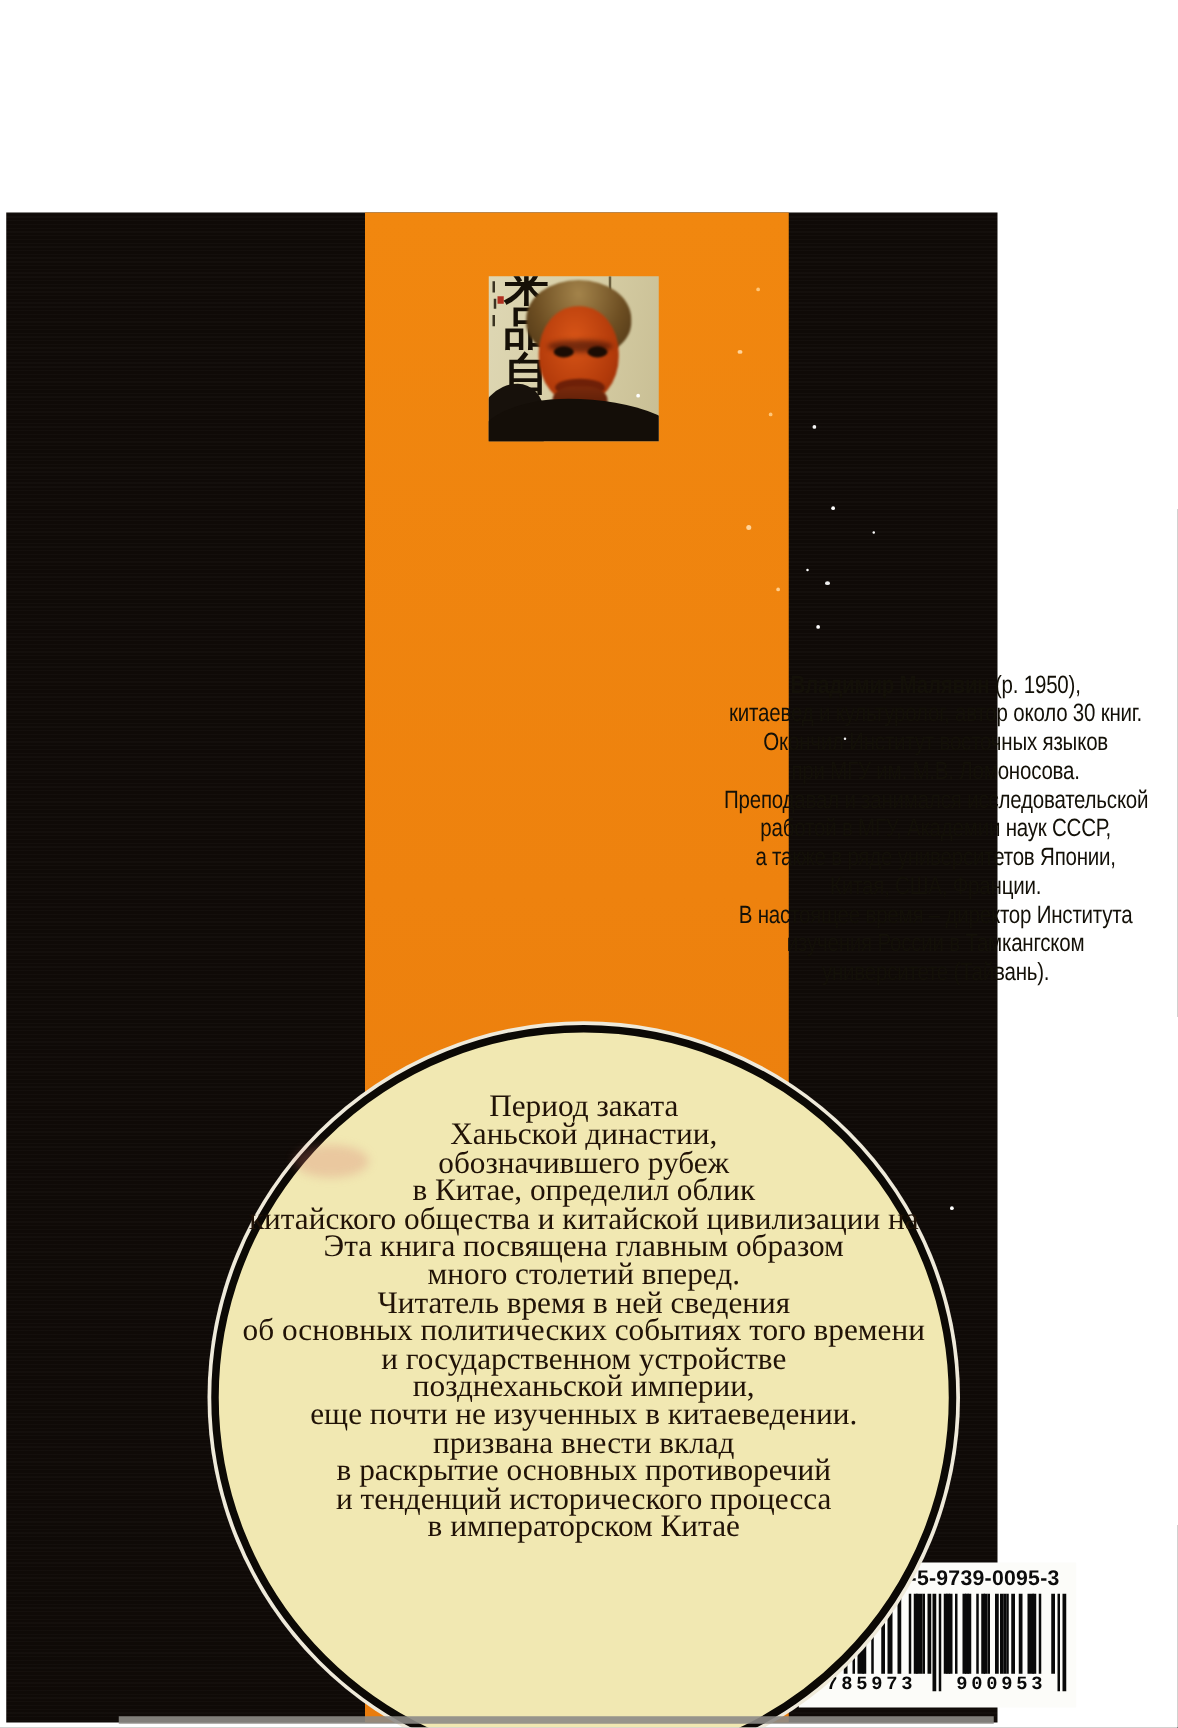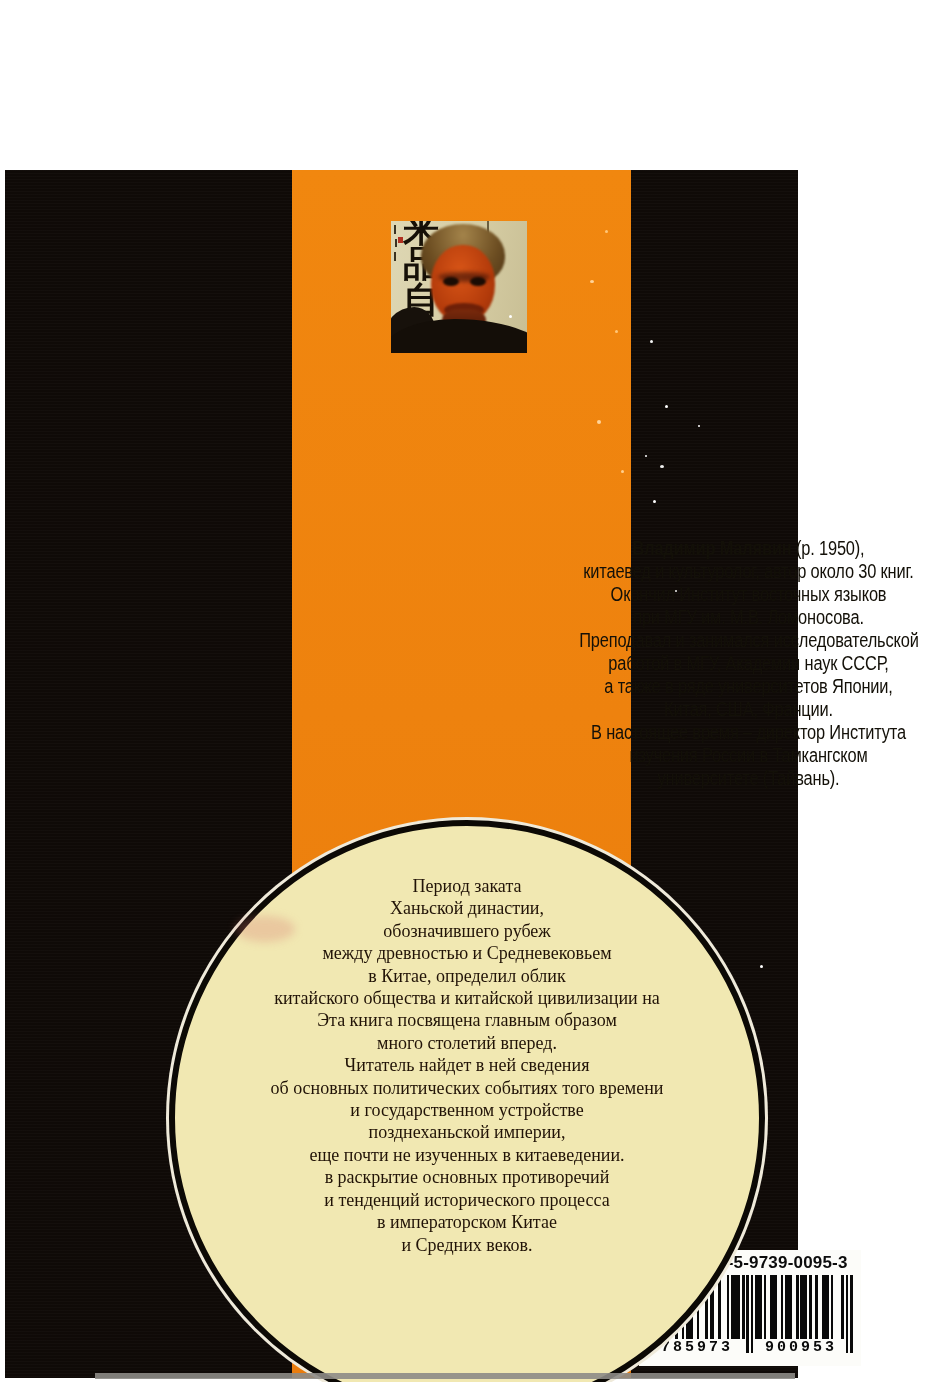--- a/index.html
+++ b/index.html
@@ -43,21 +43,21 @@
         text-align:center;font-size:20px;line-height:23px;letter-spacing:-.2px;}
   #bio .inner div{white-space:nowrap;}
   #bio b{font-weight:bold;}
   
   #blurb-circle{position:absolute;left:164px;top:650px;width:596px;height:596px;box-sizing:border-box;
         border:6px solid #0c0905;border-radius:50%;background:#f1e8b2;
         box-shadow:0 0 0 3px #efeada;}
   #blurb-circle .smudge{position:absolute;left:60px;top:90px;width:60px;height:26px;border-radius:50%;
         background:rgba(216,120,110,.28);filter:blur(4px);}
   #blurb-text{position:absolute;left:0;top:49px;width:100%;text-align:center;
-        font-family:"Liberation Serif",serif;font-size:18px;line-height:22.4px;
+        font-family:"Liberation Serif",serif;font-size:25px;line-height:22.4px;
         color:#211307;}
   #blurb-text div{white-space:nowrap;}
   
   #isbn-box{position:absolute;left:347px;top:1080px;width:222px;height:116px;background:#fcfcf9;}
   #isbn-label{position:absolute;left:0;top:3px;width:100%;text-align:center;
         font-size:17px;letter-spacing:.2px;color:#0c0c0c;font-weight:bold;font-family:"Liberation Sans",sans-serif;}
   #bars{position:absolute;left:8px;top:25px;width:206px;height:78px;}
   #bars .bar{position:absolute;top:0;background:#090909;}
   #ean-digits span{position:absolute;font-family:"Liberation Mono",monospace;
         font-weight:bold;font-size:15px;color:#0a0a0a;top:89px;letter-spacing:3px;}
@@ -169,34 +169,33 @@
         </div>
       </div>
     </div>
 
     <div id="blurb-circle">
       <div class="smudge"></div>
       <div id="blurb-text">
         <div>Период заката</div>
         <div>Ханьской династии,</div>
         <div>обозначившего рубеж</div>
-        <div>между древностью и Средневековьем</div>
         <div>в Китае, определил облик</div>
         <div>китайского общества и китайской цивилизации на</div>
         <div>Эта книга посвящена главным образом</div>
         <div>много столетий вперед.</div>
-        <div>Читатель найдет в ней сведения</div>
+        <div>Читатель время в ней сведения</div>
         <div>об основных политических событиях того времени</div>
         <div>и государственном устройстве</div>
         <div>позднеханьской империи,</div>
         <div>еще почти не изученных в китаеведении.</div>
+        <div>призвана внести вклад</div>
         <div>в раскрытие основных противоречий</div>
         <div>и тенденций исторического процесса</div>
         <div>в императорском Китае</div>
-        <div>и Средних веков.</div>
       </div>
     </div>
 
     <div class="dot" style="left:600px;top:60px;width:3px;height:3px;background:#ffc678;"></div>
     <div class="dot" style="left:585px;top:110px;width:4px;height:3px;background:#ffd49a;"></div>
     <div class="dot" style="left:610px;top:160px;width:3px;height:3px;background:#ffc678;"></div>
     <div class="dot" style="left:592px;top:250px;width:4px;height:4px;background:#ffd49a;"></div>
     <div class="dot" style="left:616px;top:300px;width:3px;height:3px;background:#ffcf8e;"></div>
     <div class="dot" style="left:645px;top:170px;width:3px;height:3px;background:#f5f5f5;"></div>
     <div class="dot" style="left:660px;top:235px;width:3px;height:3px;background:#ffffff;"></div>

